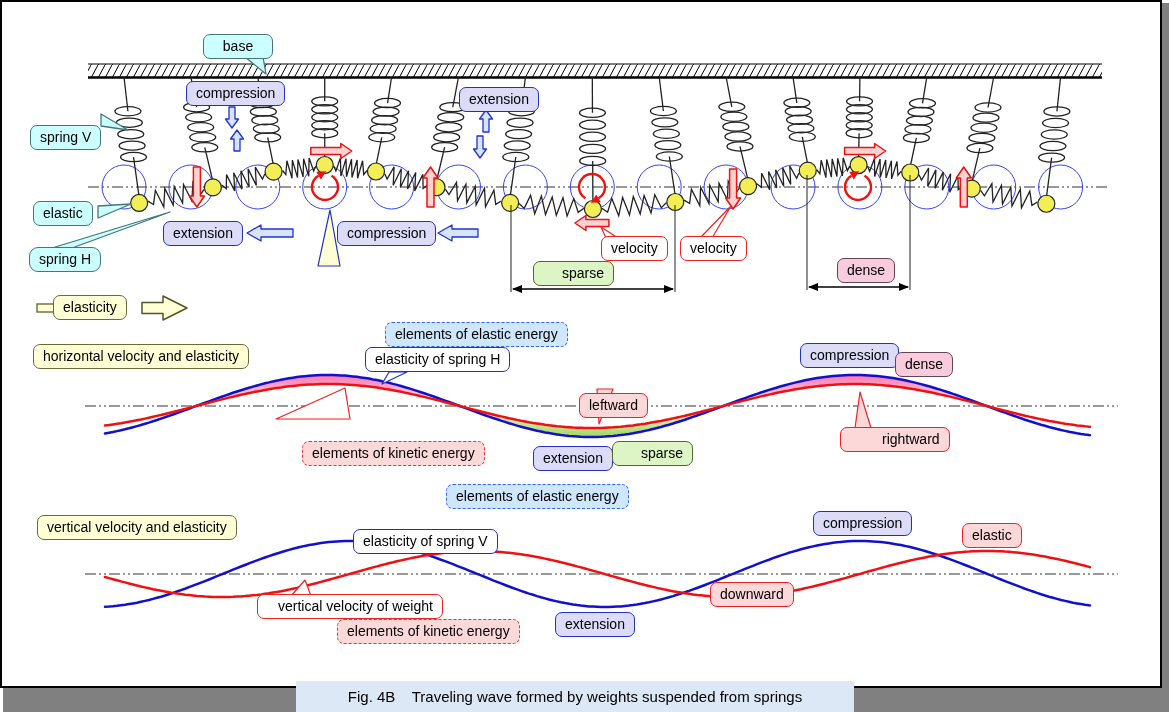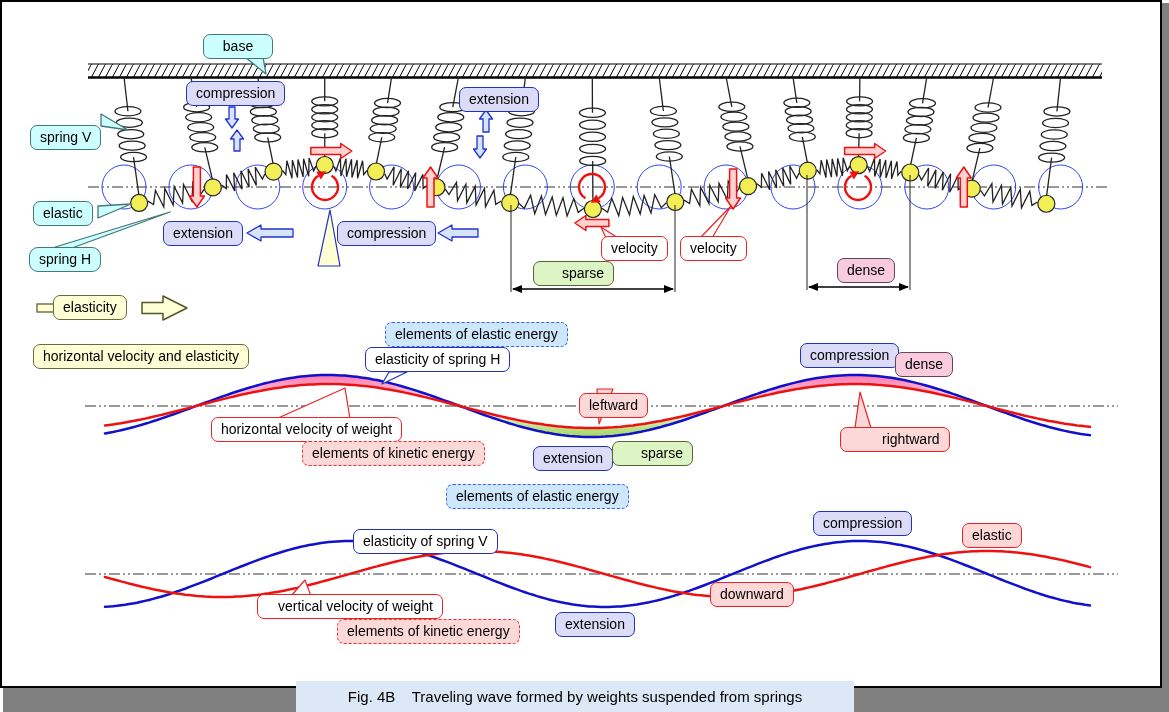--- a/index.html
+++ b/index.html
@@ -268,29 +268,29 @@
   <div class="lbl lav" style="left:337px;top:221px;">compression</div>
   <div class="lbl whitered" style="left:601px;top:236px;">velocity</div>
   <div class="lbl whitered" style="left:680px;top:236px;">velocity</div>
   <div class="lbl green" style="left:533px;top:261px;">sparse</div>
   <div class="lbl pink" style="left:837px;top:258px;">dense</div>
   <div class="lbl yellow" style="left:53px;top:295px;">elasticity</div>
 
   <div class="lbl yellow" style="left:33px;top:344px;">horizontal velocity and elasticity</div>
   <div class="lbl bluedash" style="left:385px;top:322px;">elements of elastic energy</div>
   <div class="lbl whiteblue" style="left:365px;top:347px;">elasticity of spring H</div>
-  <div class="lbl whitered" style="left:211px;top:417px;">horizontal velocity of weight</div>
   <div class="lbl reddash" style="left:302px;top:441px;">elements of kinetic energy</div>
   <div class="lbl redcall" style="left:579px;top:365px;margin-top:28px;">leftward</div>
   <div class="lbl lav" style="left:533px;top:446px;">extension</div>
   <div class="lbl green" style="left:612px;top:441px;">sparse</div>
   <div class="lbl lav" style="left:800px;top:343px;">compression</div>
   <div class="lbl pink" style="left:895px;top:352px;">dense</div>
   <div class="lbl redcall" style="left:840px;top:427px;padding-left:41px;">rightward</div>
 
+  <div class="lbl yellow" style="left:37px;top:515px;">vertical velocity and elasticity</div>
   <div class="lbl bluedash" style="left:446px;top:484px;">elements of elastic energy</div>
   <div class="lbl whiteblue" style="left:353px;top:509px;margin-top:20px;">elasticity of spring V</div>
   <div class="lbl whitered" style="left:257px;top:594px;padding-left:20px;">vertical velocity of weight</div>
   <div class="lbl reddash" style="left:337px;top:619px;">elements of kinetic energy</div>
   <div class="lbl lav" style="left:555px;top:612px;">extension</div>
   <div class="lbl lav" style="left:813px;top:511px;">compression</div>
   <div class="lbl redcall" style="left:710px;top:582px;">downward</div>
   <div class="lbl redcall" style="left:962px;top:523px;">elastic</div>
 
   <div class="caption">Fig. 4B    Traveling wave formed by weights suspended from springs</div>

